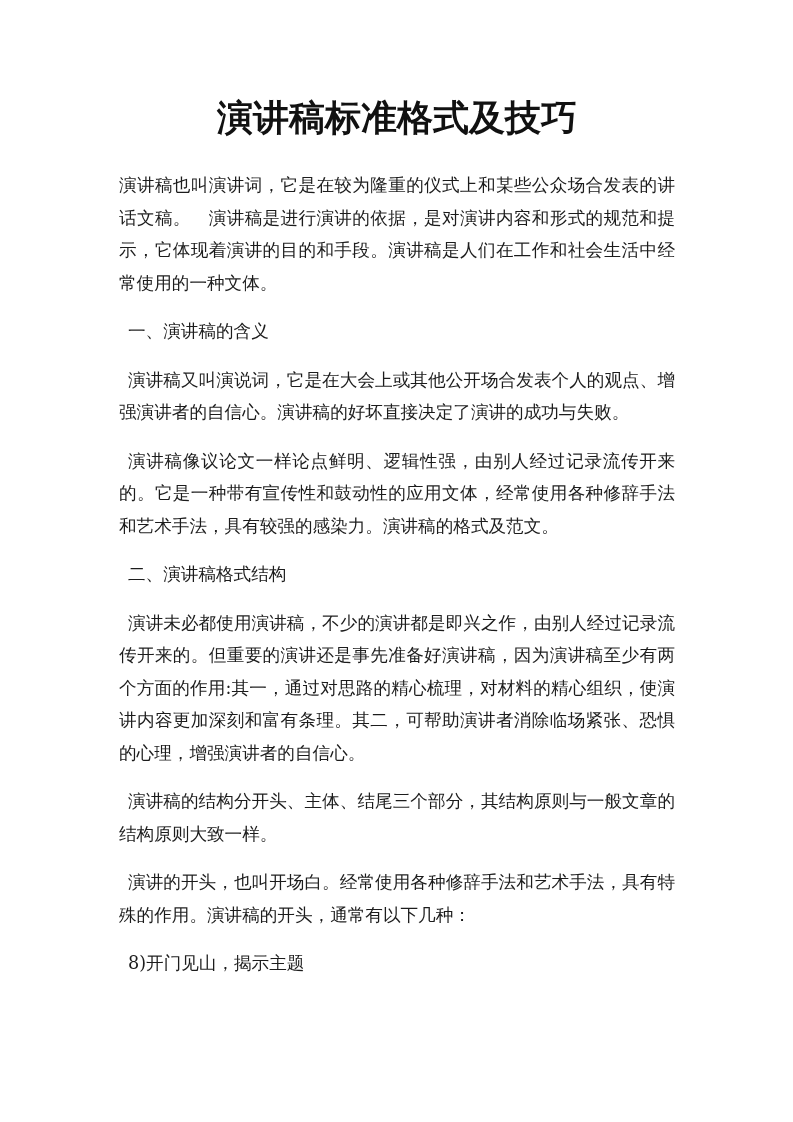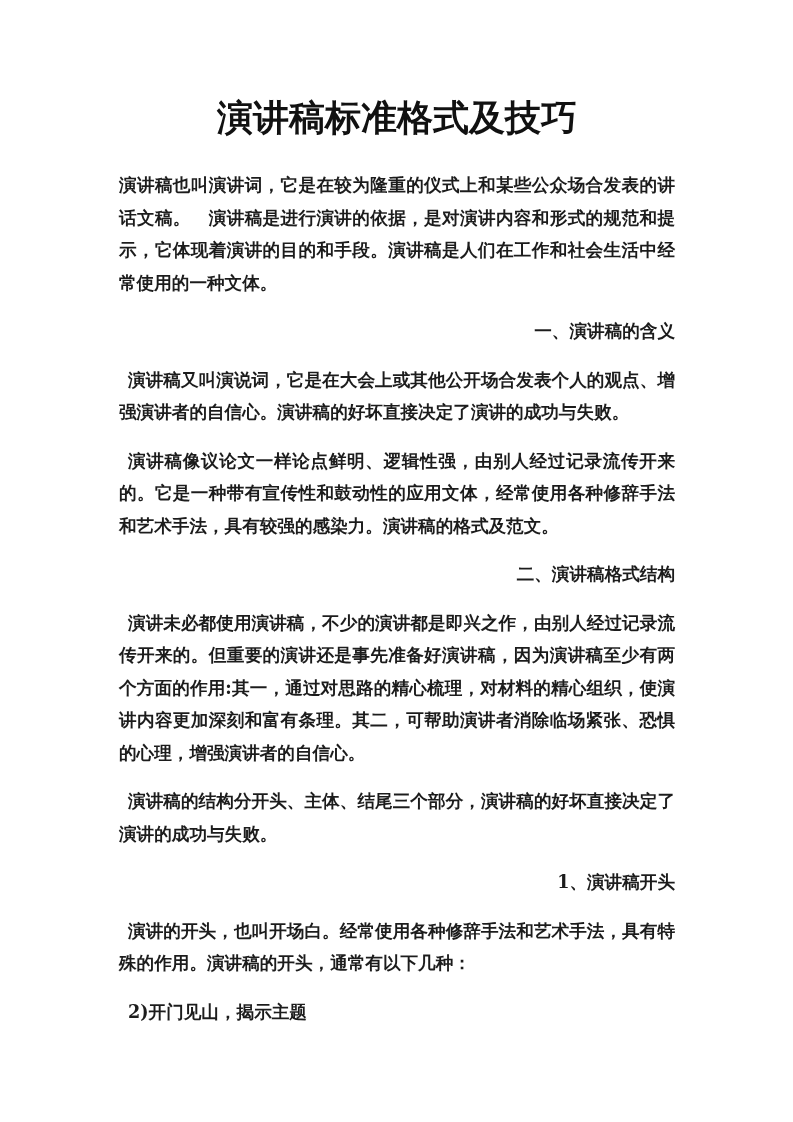--- a/index.html
+++ b/index.html
@@ -35,27 +35,26 @@
   .block {
     width: 556px;
     margin: 0 0 16px 0;
     font-size: 17.6px;
     line-height: 32.5px;
     text-align: justify;
     text-justify: inter-character;
     text-indent: 9px;
     word-break: break-all;
     color: #1c1c1c;
-    font-weight: bold;
   }
   .block.no-indent {
     text-indent: 0;
   }
   .block.heading {
-    text-align: right;
+    text-align: left;
   }
   .block.last-line {
     text-align: left;
   }
 </style>
 </head>
 <body>
 
 <div class="page">
 
@@ -66,21 +65,20 @@
   <p class="block heading">一、演讲稿的含义</p>
 
   <p class="block">演讲稿又叫演说词，它是在大会上或其他公开场合发表个人的观点、增强演讲者的自信心。演讲稿的好坏直接决定了演讲的成功与失败。</p>
 
   <p class="block">演讲稿像议论文一样论点鲜明、逻辑性强，由别人经过记录流传开来的。它是一种带有宣传性和鼓动性的应用文体，经常使用各种修辞手法和艺术手法，具有较强的感染力。演讲稿的格式及范文。</p>
 
   <p class="block heading">二、演讲稿格式结构</p>
 
   <p class="block">演讲未必都使用演讲稿，不少的演讲都是即兴之作，由别人经过记录流传开来的。但重要的演讲还是事先准备好演讲稿，因为演讲稿至少有两个方面的作用:其一，通过对思路的精心梳理，对材料的精心组织，使演讲内容更加深刻和富有条理。其二，可帮助演讲者消除临场紧张、恐惧的心理，增强演讲者的自信心。</p>
 
-  <p class="block">演讲稿的结构分开头、主体、结尾三个部分，演讲稿的好坏直接决定了演讲的成功与失败。</p>
+  <p class="block">演讲稿的结构分开头、主体、结尾三个部分，其结构原则与一般文章的结构原则大致一样。</p>
 
-  <p class="block heading">1、演讲稿开头</p>
 
   <p class="block">演讲的开头，也叫开场白。经常使用各种修辞手法和艺术手法，具有特殊的作用。演讲稿的开头，通常有以下几种：</p>
 
-  <p class="block last-line">2)开门见山，揭示主题</p>
+  <p class="block last-line">8)开门见山，揭示主题</p>
 
 </div>
 
 </body></html>

